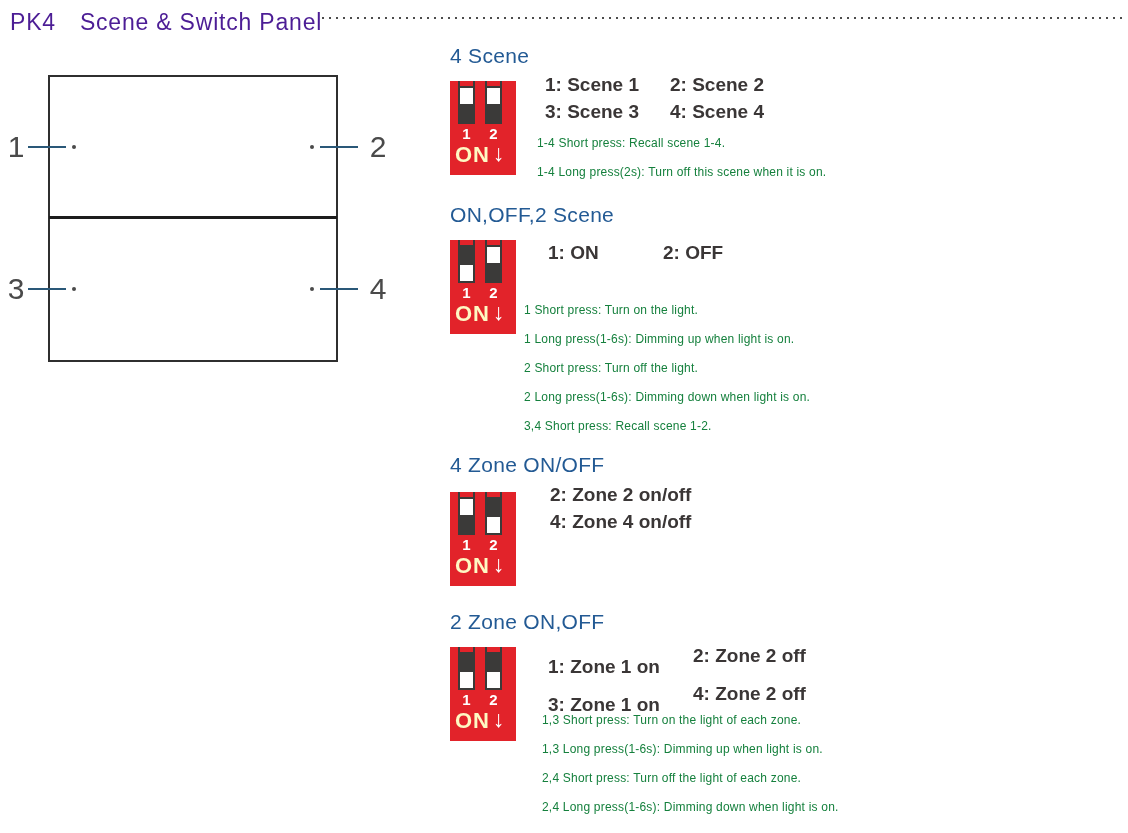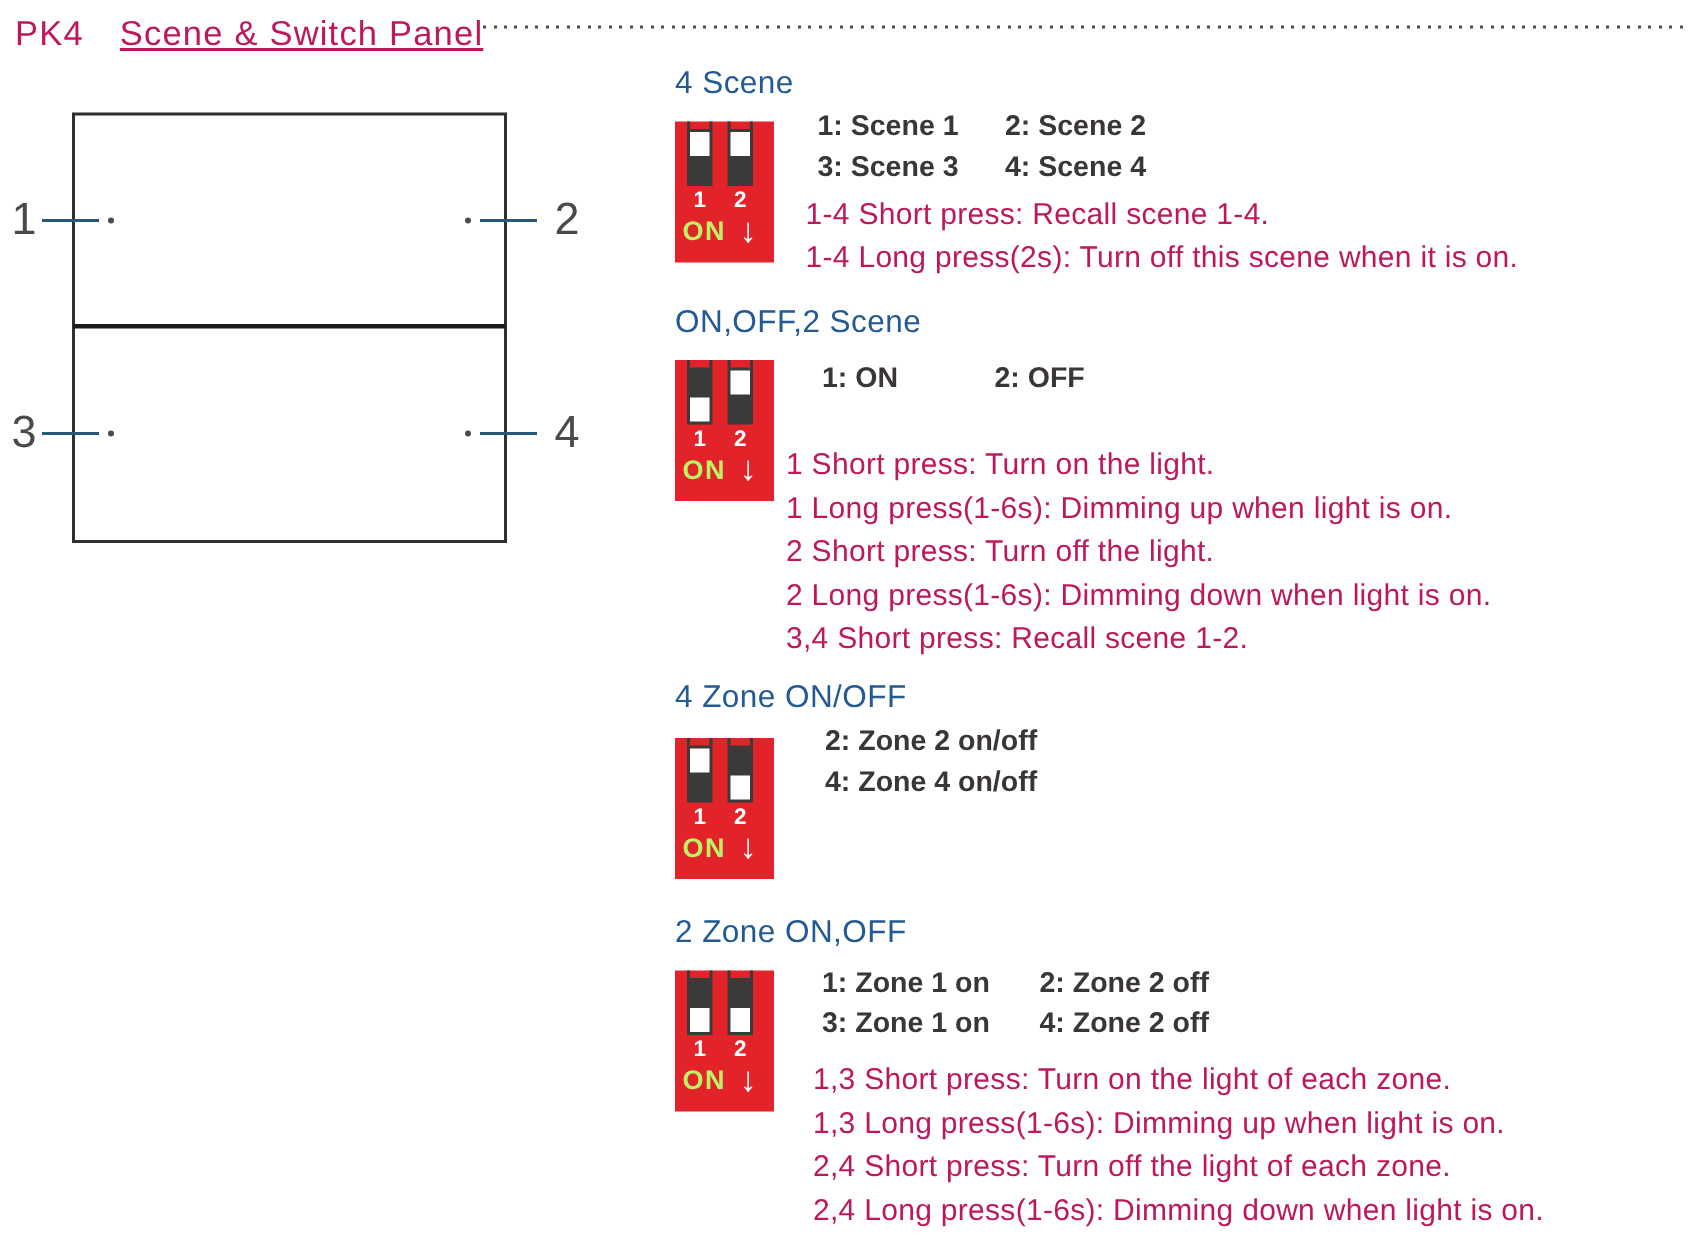--- a/index.html
+++ b/index.html
@@ -4,21 +4,21 @@
 <style>
   * { margin:0; padding:0; box-sizing:border-box; }
   html,body { background:#ffffff; }
   body {
     width:1128px; height:833px; position:relative; overflow:hidden;
     font-family:"Liberation Sans", sans-serif; color:#333;
   }
 
   
   .title-row { position:absolute; left:10px; top:8px; width:1110px; }
-  .page-title { font-size:23px; line-height:28px; color:#be185d; letter-spacing:0.8px; white-space:nowrap;text-decoration:underline; }
+  .page-title { font-size:23px; line-height:28px; color:#4c1d95; letter-spacing:0.8px; white-space:nowrap; }
   .product-code { display:inline-block; margin-right:24px; }
   .dotline {
     position:absolute; left:322px; top:17px; width:800px; height:2px;
     background:repeating-linear-gradient(to right, #4c4c4c 0 2px, transparent 2px 7px);
   }
 
   
   .diagram { position:absolute; left:0; top:0; width:440px; height:400px; }
   .panel {
     position:absolute; left:48px; top:75px; width:290px; height:287px;
@@ -61,41 +61,41 @@
   }
   .ch { position:absolute; top:5px; width:17px; height:38px; background:#3b3a39; }
   .pos1 { left:8px; } .pos2 { left:35px; }
   .slider { position:absolute; left:2px; width:13px; height:16px; background:#ffffff; }
   .slider.up { top:2px; } .slider.down { bottom:2px; }
   .dip-num {
     position:absolute; top:44px; width:17px; text-align:center;
     color:#fff; font-weight:700; font-size:15px; line-height:17px;
   }
   .dip-on {
-    position:absolute; top:64px; left:5px; color:#bef264;
-    font-weight:700; font-size:18px; line-height:19px; letter-spacing:1px;
+    position:absolute; top:64px; left:5px; color:#fef9c3;
+    font-weight:700; font-size:22px; line-height:19px; letter-spacing:1px;
   }
   .dip-arrow {
     position:absolute; top:59px; left:43px; color:#fff;
     font-weight:700; font-size:23px; line-height:26px;
   }
 
   
   .keys { position:absolute; font-size:19px; font-weight:700; color:#3a3636; line-height:27px; white-space:nowrap; }
   #sec1 .keys { left:95px;  top:27px; }
   #sec2 .keys { left:98px;  top:36px; }
   #sec3 .keys { left:100px; top:28px; }
   #sec4 .keys { left:98px;  top:32px; }
   .key-line { display:flex; }
   .k1 { display:inline-block; }
   #sec1 .k1 { width:125px; } #sec2 .k1 { width:115px; }
-  #sec3 .k1 { width:177px; } #sec4 .k1 { width:145px; }
-
-  
-  .descs { position:absolute; font-size:20px; color:#be185d; line-height:29px; letter-spacing:0.2px; white-space:nowrap; }
+  #sec3 .k1 { width:177px; } #sec4 .k1 { width:145px;margin-top:11px; }
+
+  
+  .descs { position:absolute; font-size:12px; color:#15803d; line-height:29px; letter-spacing:0.2px; white-space:nowrap; }
   #sec1 .descs { left:87px; top:85px; }
   #sec2 .descs { left:74px; top:93px; }
   #sec3 .descs { left:89px; top:88px; }
   #sec4 .descs { left:92px; top:96px; }
 </style>
 </head>
 <body>
 
 <div class="title-row">
   <div class="page-title">

